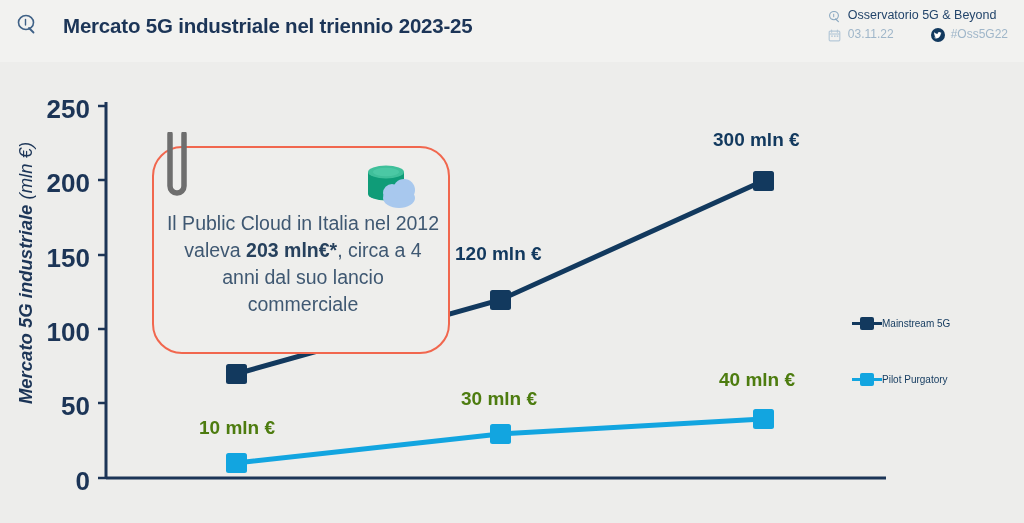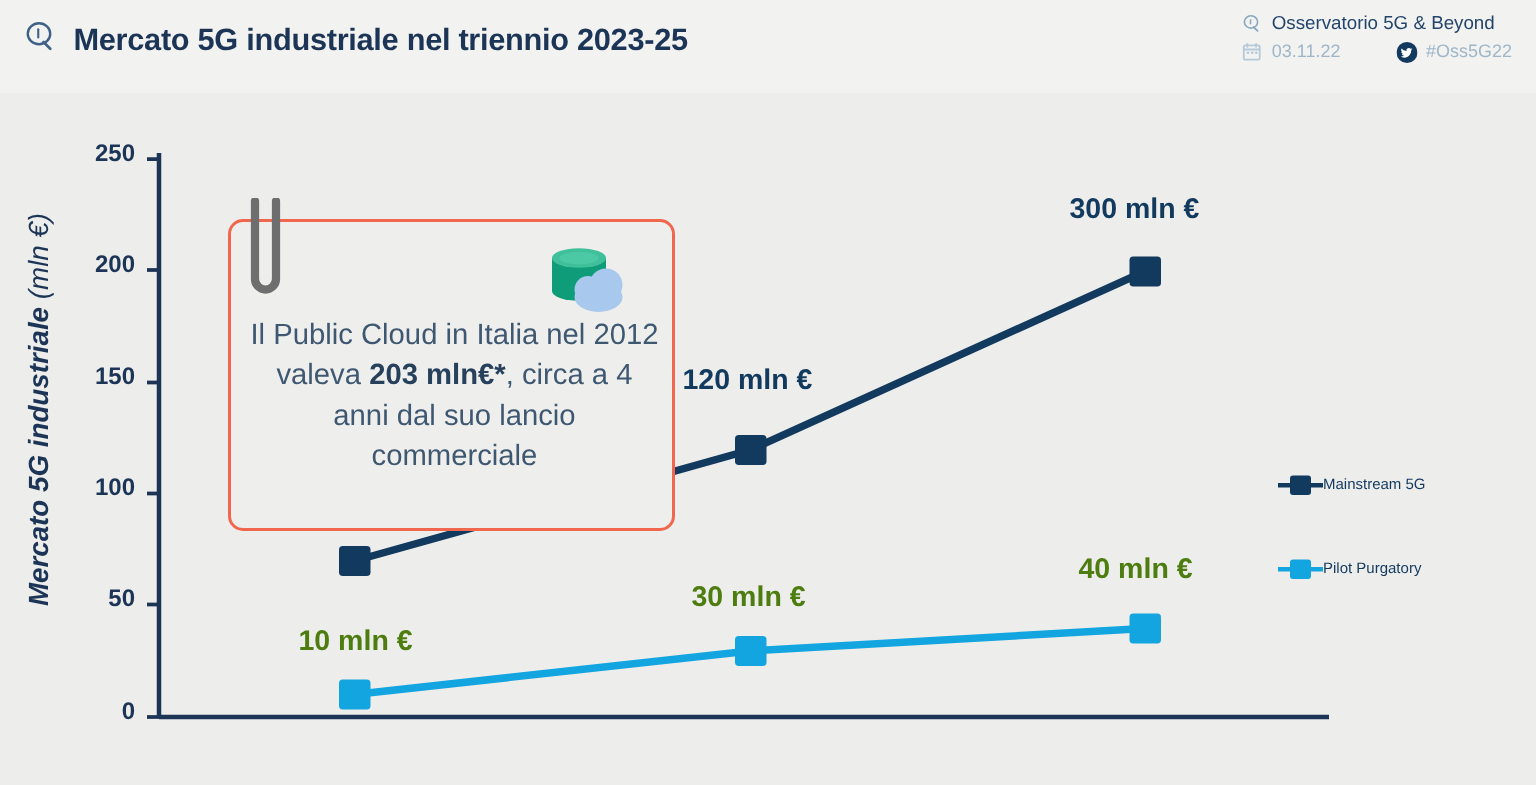--- a/index.html
+++ b/index.html
@@ -11,21 +11,21 @@
     position:relative;
   }
   
   #header{
     position:absolute;left:0;top:0;width:1024px;height:62px;
     background:#f2f2f0;
     border-bottom:1px solid #d9d9d7;
   }
   #header-title-wrap{
     position:absolute;left:16px;top:13px;
-    display:flex;align-items:center;gap:11px;
+    display:flex;align-items:center;gap:25px;
   }
   #header-title{
     font-size:20.5px;font-weight:bold;color:#1c3557;
     letter-spacing:-0.2px;white-space:nowrap;
   }
   .hdr-speech{display:block;}
   #header-meta{
     position:absolute;right:16px;top:8px;
     text-align:left;
   }
@@ -37,21 +37,21 @@
   .mini-ico{width:13px;height:13px;display:block;flex:none;}
 
   
   #chart{
     position:absolute;left:0;top:62px;width:1024px;height:461px;
     background:#ededeb;
   }
   #plot-svg{position:absolute;left:0;top:0;}
 
   .ytick{
-    position:absolute;font-size:16px;font-weight:bold;color:#1c3557;
+    position:absolute;font-size:26px;font-weight:bold;color:#1c3557;
     text-align:right;width:60px;
   }
   .xtick{
     position:absolute;font-size:18px;font-weight:bold;color:#1c3557;
     text-align:center;width:120px;
   }
   #ylabel{
     position:absolute;left:-144px;top:200px;width:340px;
     transform:rotate(-90deg);
     font-size:18.5px;font-weight:bold;font-style:italic;color:#1c3557;
@@ -67,21 +67,21 @@
   #legend{position:absolute;left:852px;top:252px;}
   .leg-row{display:flex;align-items:center;margin-bottom:38px;}
   .leg-txt{font-size:10px;color:#12395e;white-space:nowrap;}
   .leg-mark{width:30px;height:18px;position:relative;flex:none;}
   .leg-mark .lm-line{position:absolute;left:0;top:7.5px;width:30px;height:3.5px;}
   .leg-mark .lm-sq{position:absolute;left:8px;top:3px;width:14px;height:13px;border-radius:2px;}
 
   
   #callout{
     position:absolute;left:152px;top:84px;width:298px;height:208px;
-    border:2px solid #f1674e;border-radius:10px;
+    border:2px solid #f1674e;border-radius:30px;
     background:#eeeeec;
     box-sizing:border-box;
   }
   #callout-text{
     position:absolute;left:12px;top:62px;width:274px;
     text-align:center;font-size:19.5px;line-height:27px;color:#3f5872;
   }
   #callout-text b{color:#27415d;font-weight:bold;}
   #paperclip{position:absolute;left:160px;top:70px;}
   #cloud-icon{position:absolute;left:362px;top:98px;}

